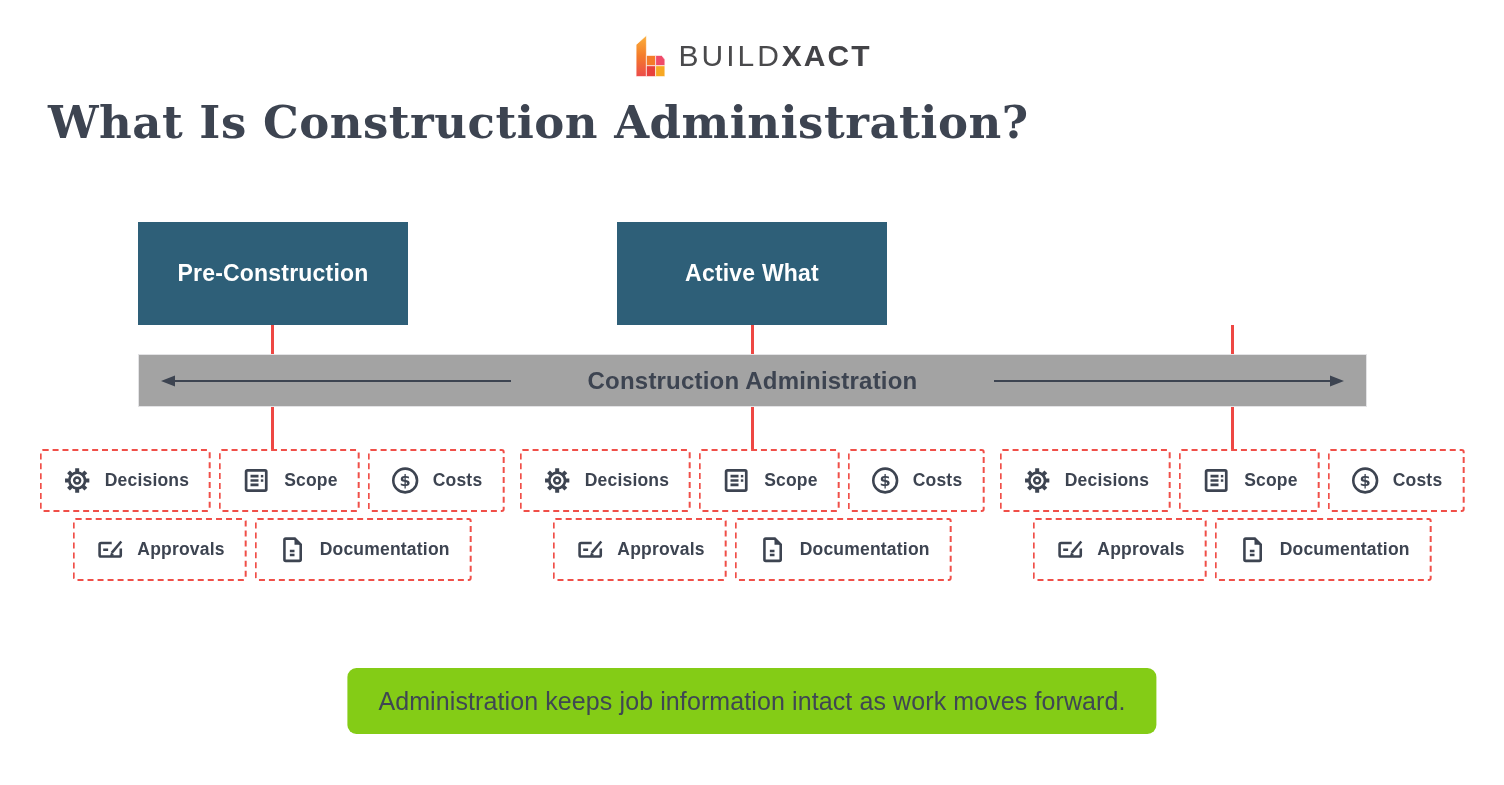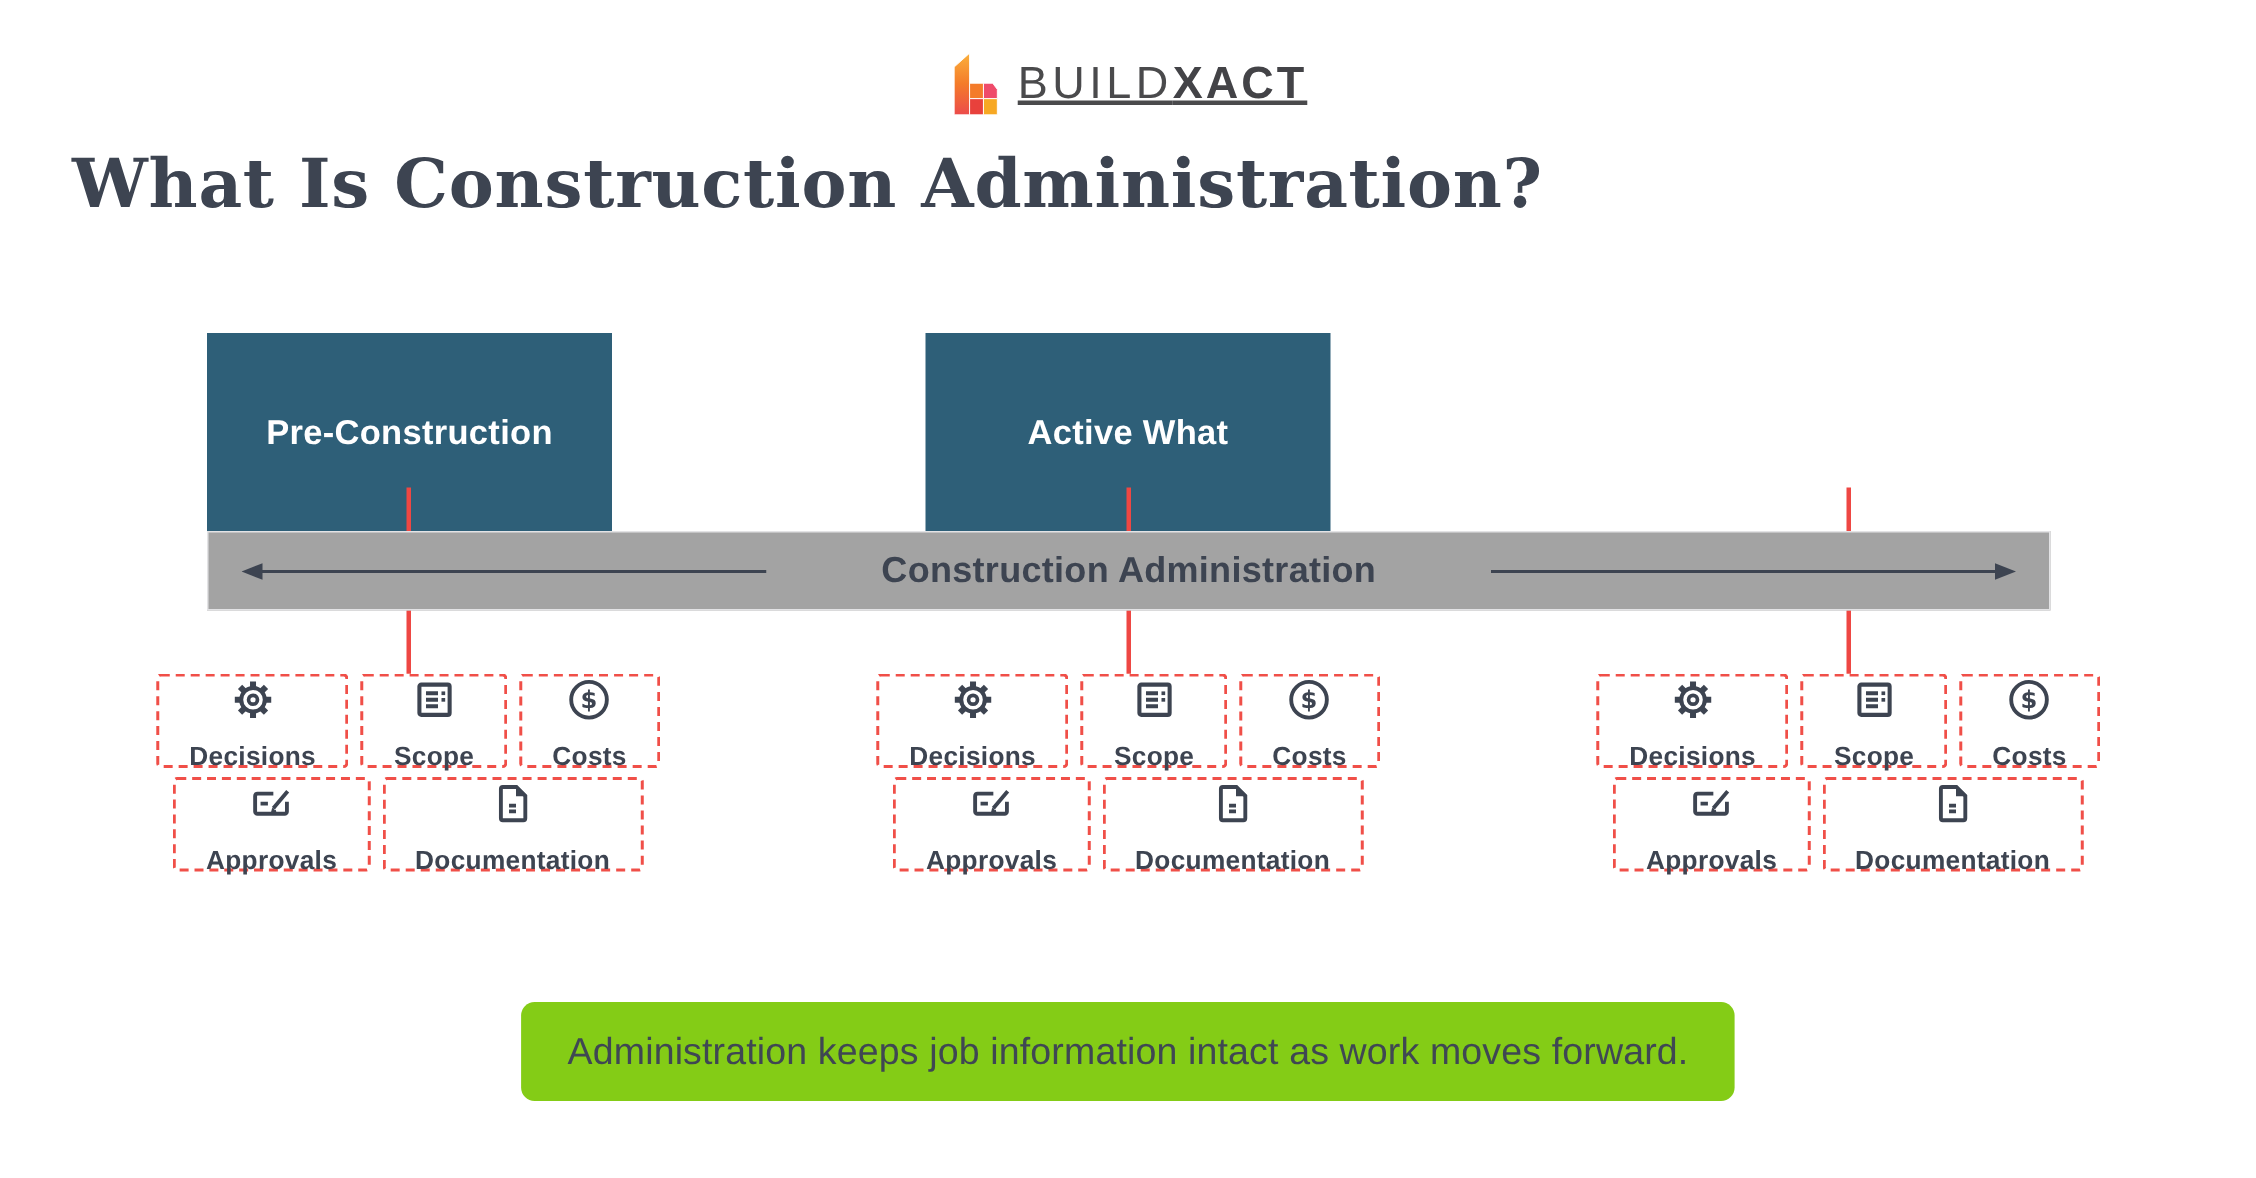--- a/index.html
+++ b/index.html
@@ -5,33 +5,33 @@
   * { margin:0; padding:0; box-sizing:border-box; }
   html,body { background:#ffffff; }
   .canvas {
     position:relative; width:1504px; height:785px; background:#ffffff;
     font-family:"Liberation Sans","DejaVu Sans",sans-serif; overflow:hidden;
   }
 
   
   .logo { position:absolute; top:33px; left:0; right:0; display:flex; align-items:center; justify-content:center; gap:9px; }
   .logo-mark { width:37px; height:46px; }
-  .logo-text { font-size:30px; color:#4a4a4c; font-weight:400; letter-spacing:3px; display:flex; align-items:flex-start;text-decoration:underline; }
+  .logo-text { font-size:30px; color:#4a4a4c; font-weight:400; letter-spacing:3px; display:flex; align-items:flex-start; }
   .logo-text .bold { font-weight:800; letter-spacing:2px; color:#434347; }
 
   
   .title {
     position:absolute; top:96px; left:0; width:100%; text-align:left;
     font-family:"DejaVu Serif","Liberation Serif",serif; font-weight:700;
     font-size:45px; color:#3d4451; letter-spacing:0.5px;margin-left:48px;
   }
 
   
   .phase-box {
-    position:absolute; top:222px; width:270px; height:132px; background:#2e5f78;
+    position:absolute; top:222px; width:270px; height:103px; background:#2e5f78;
     color:#ffffff; display:flex; align-items:center; justify-content:center;
     font-size:23px; font-weight:700; letter-spacing:0.2px;
   }
   .phase-box.p0 { left:138px; } .phase-box.p1 { left:617px; } .phase-box.p2 { left:1097px; }
 
   
   .vline { position:absolute; top:325px; width:3px; height:125px; background:#ee4743; z-index:1; }
   .vline.v0 { left:271px; } .vline.v1 { left:751px; } .vline.v2 { left:1231px; }
 
   
@@ -47,21 +47,21 @@
 
   
   .chip-group {
     position:absolute; top:449px; transform:translateX(-50%);
     display:flex; flex-direction:column; align-items:center; gap:6px; z-index:2;
   }
   .chip-group.g0 { left:272px; } .chip-group.g1 { left:752px; } .chip-group.g2 { left:1232px; }
   .chip-row { display:flex; gap:8px; }
   .chip {
     display:flex; align-items:center; gap:12px; height:63px; padding:0 20px;
-    background:#ffffff; border:2px dashed #f04f48; border-radius:3px; white-space:nowrap;flex-direction:column;
+    background:#ffffff; border:2px dashed #f04f48; border-radius:3px; white-space:nowrap;
   }
   .chip-label { font-size:17.5px; font-weight:700; color:#3d4451; letter-spacing:0.2px; }
   .ci { width:31px; height:31px; color:#3d4451; flex:0 0 auto; }
 
   
   .note {
     position:absolute; top:668px; left:50%; transform:translateX(-50%);
     height:66px; padding:0 31px; background:#84cc16; border-radius:9px;
     display:flex; align-items:center; white-space:nowrap;
     font-size:25px; font-weight:500; color:#3f4753; letter-spacing:0.1px;

